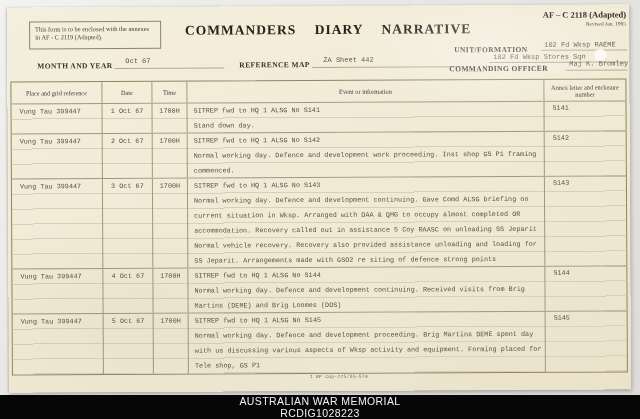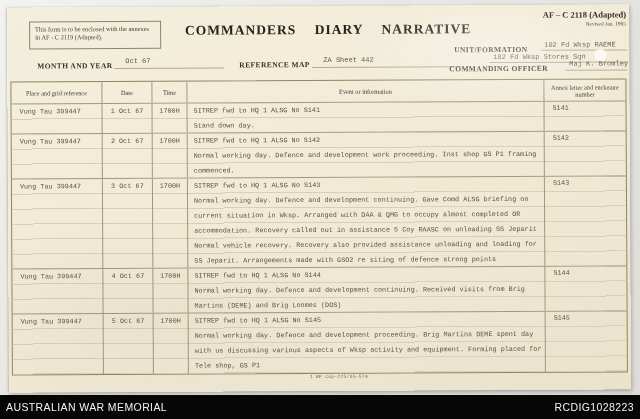--- a/index.html
+++ b/index.html
@@ -62,21 +62,21 @@
   .ev-line { height:15px; line-height:15px; font-size:6.8px; padding-left:6px;
     overflow:hidden; white-space:nowrap; }
 
   .print-code { position:absolute; left:235px; top:368px; width:190px; text-align:center;
     font-size:4.6px; color:#6b6456; letter-spacing:.3px;
     font-family:"Liberation Mono", monospace; }
 
   
   .awm-bar { position:absolute; left:0; top:395px; width:640px; height:24px;
     background:#060606; display:flex; align-items:center; justify-content:space-between;
-    padding:0 6px; font-family:"Liberation Sans", sans-serif; }
+    padding:0 6px; font-family:"Liberation Sans", sans-serif;flex-direction:column; }
   .awm-bar span { color:#f2f2f0; font-size:10.5px; letter-spacing:.4px; }
 </style>
 </head>
 <body>
 
 <div class="stage">
   <div class="paper">
 
     <div class="enclosure-box">
       <span>This form is to be enclosed with the annexes in AF - C 2119 (Adapted).</span>

